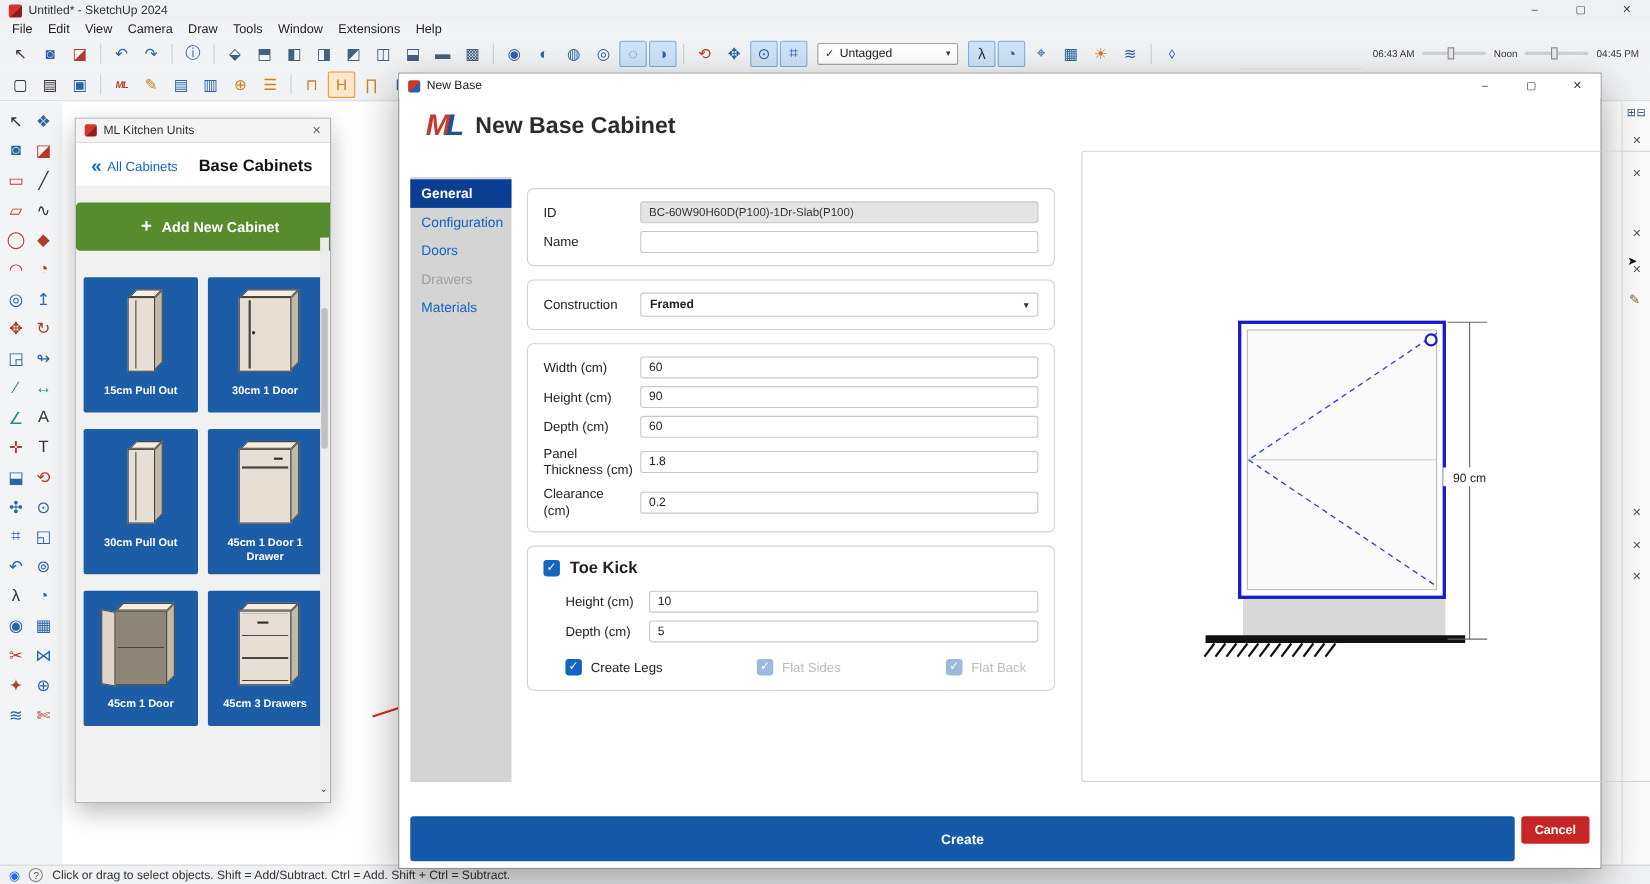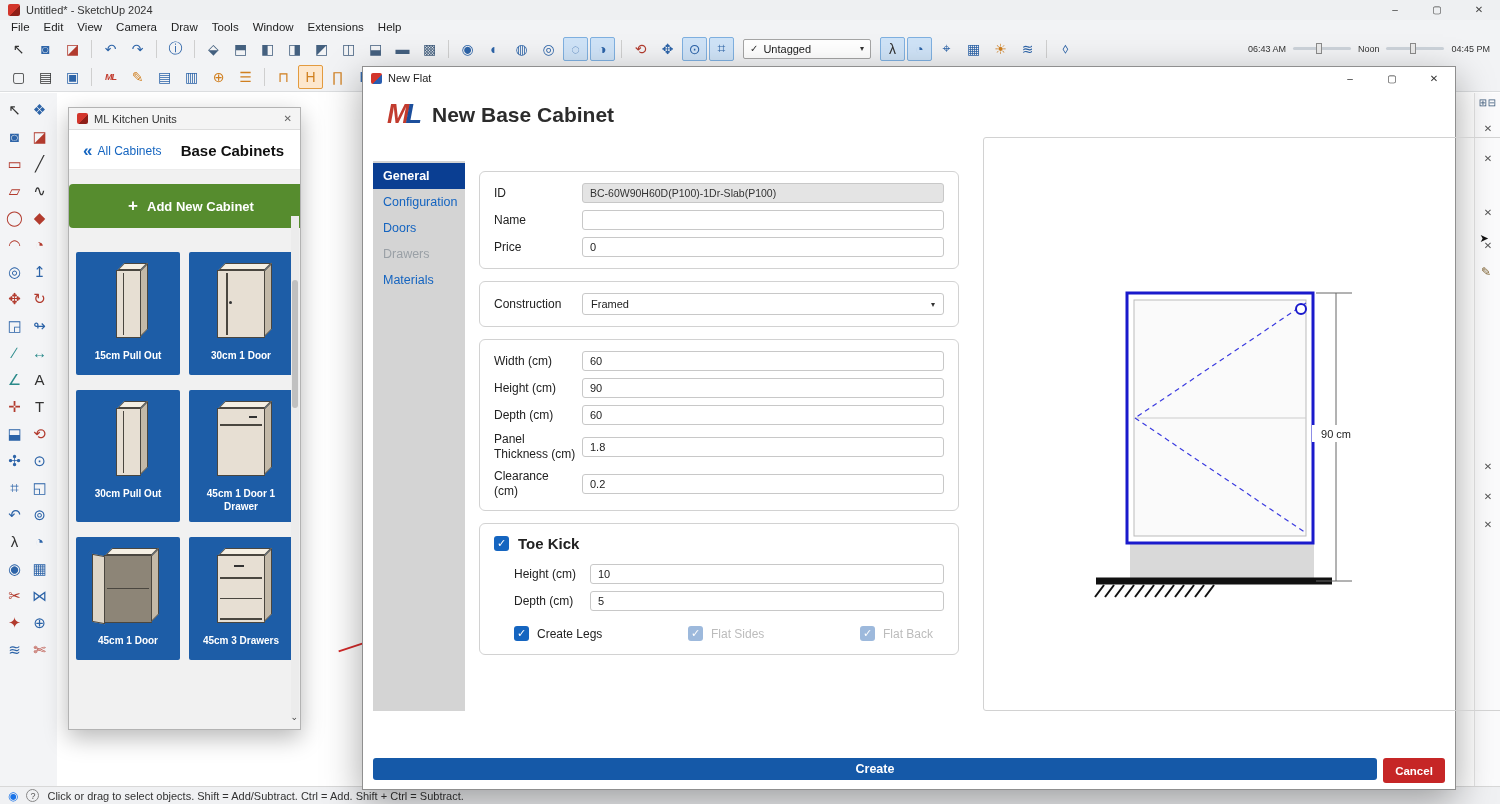--- a/index.html
+++ b/index.html
@@ -105,35 +105,35 @@
   .nav-item { font-size:12.5px; color:#1464c0; padding:6px 10px; }
   .nav-item.active { background:#0a3e92; color:#fff; font-weight:bold; }
   .nav-item.disabled { color:#9aa0a6; }
   .form-col { position:absolute; left:116px; top:104px; width:480px; }
   .fsection { border:1px solid #d2d2d2; border-radius:6px; padding:11px 14px; margin-bottom:12px; }
   .frow { display:flex; align-items:center; margin-bottom:7px; }
   .frow:last-child { margin-bottom:0; }
   .flabel { width:88px; flex:none; font-size:12px; color:#222; line-height:1.25; padding-right:6px; }
   .finput { flex:1; height:20px; border:1px solid #c8c8c8; border-radius:3px; font-size:11px; padding:0 7px; color:#222; background:#fff; font-family:inherit; min-width:0; }
   .finput.readonly { background:#e4e4e4; color:#333; font-size:10.5px; }
-  .select-box { flex:1; height:22px; border:1px solid #c8c8c8; border-radius:3px; background:#fff; display:flex; align-items:center; justify-content:space-between; font-size:11px; padding:0 8px; }
+  .select-box { flex:1; height:22px; border:1px solid #c8c8c8; border-radius:3px; background:#fff; display:flex; align-items:center; justify-content:space-between; font-size:11px; padding:0 8px;font-weight:bold; }
   .caret { font-size:8px; color:#333; }
   .cb { width:15px; height:15px; border-radius:3px; background:#1565c0; color:#fff; font-size:11px; line-height:15px; text-align:center; flex:none; }
   .cb.disabled { background:#9db9dc; }
   .tk-header { display:flex; align-items:center; gap:9px; margin-bottom:12px; }
   .tk-title { font-size:15px; font-weight:bold; }
   .tk-fields { margin-left:20px; }
   .tk-fields .flabel { width:76px; }
   .cb-row { display:flex; align-items:center; margin:15px 0 2px 20px; }
   .cb-item { display:flex; align-items:center; gap:8px; font-size:12px; }
   .cb-item.w1 { width:174px; } .cb-item.w2 { width:172px; }
   .cb-item.dis .lbl { color:#bcbcbc; }
   .preview { position:absolute; left:620px; top:70px; width:534px; height:574px; border:1px solid #d2d2d2; border-radius:3px; overflow:hidden; }
   .bottom-bar { position:absolute; left:10px; right:10px; bottom:6px; display:flex; gap:6px; }
-  .create-btn { flex:1; height:22px; background:#1559a8; border-radius:3px; color:#fff; font-size:12.5px; font-weight:bold; }
+  .create-btn { flex:1; height:41px; background:#1559a8; border-radius:3px; color:#fff; font-size:12.5px; font-weight:bold; }
   .cancel-btn { width:62px; height:25px; background:#c62626; border-radius:3px; color:#fff; font-size:11.5px; font-weight:bold; }
   svg text { font-family:"Liberation Sans", sans-serif; }
 </style>
 </head>
 <body>
 
 <div class="titlebar">
   <span class="app-icon"></span>
   <span class="win-title">Untitled* - SketchUp 2024</span>
   <div class="win-controls">
@@ -396,21 +396,21 @@
     <div class="pal-scroll">
       <div class="pal-thumb"></div>
       <div class="pal-down">⌄</div>
     </div>
   </div>
 </div>
 
 <div class="dialog">
   <div class="dialog-titlebar">
     <span class="dlg-icon"></span>
-    <span>New Flat</span>
+    <span>New Base</span>
     <div class="dlg-controls">
       <button class="dlg-btn">–</button>
       <button class="dlg-btn">▢</button>
       <button class="dlg-btn">✕</button>
     </div>
   </div>
 
   <div class="dialog-header">
     <div class="logo">
       <span class="logo-m">M</span><span class="logo-l">L</span>
@@ -429,24 +429,20 @@
 
   <div class="form-col">
     <div class="fsection">
       <div class="frow">
         <div class="flabel">ID</div>
         <input class="finput readonly" readonly="" value="BC-60W90H60D(P100)-1Dr-Slab(P100)" style="">
       </div>
       <div class="frow">
         <div class="flabel">Name</div>
         <input class="finput" value="" style="">
-      </div>
-      <div class="frow">
-        <div class="flabel">Price</div>
-        <input class="finput" value="0" style="">
       </div>
     </div>
 
     <div class="fsection">
       <div class="frow">
         <div class="flabel">Construction</div>
         <div class="select-box">
           <span>Framed</span>
           <span class="caret">▾</span>
         </div>

